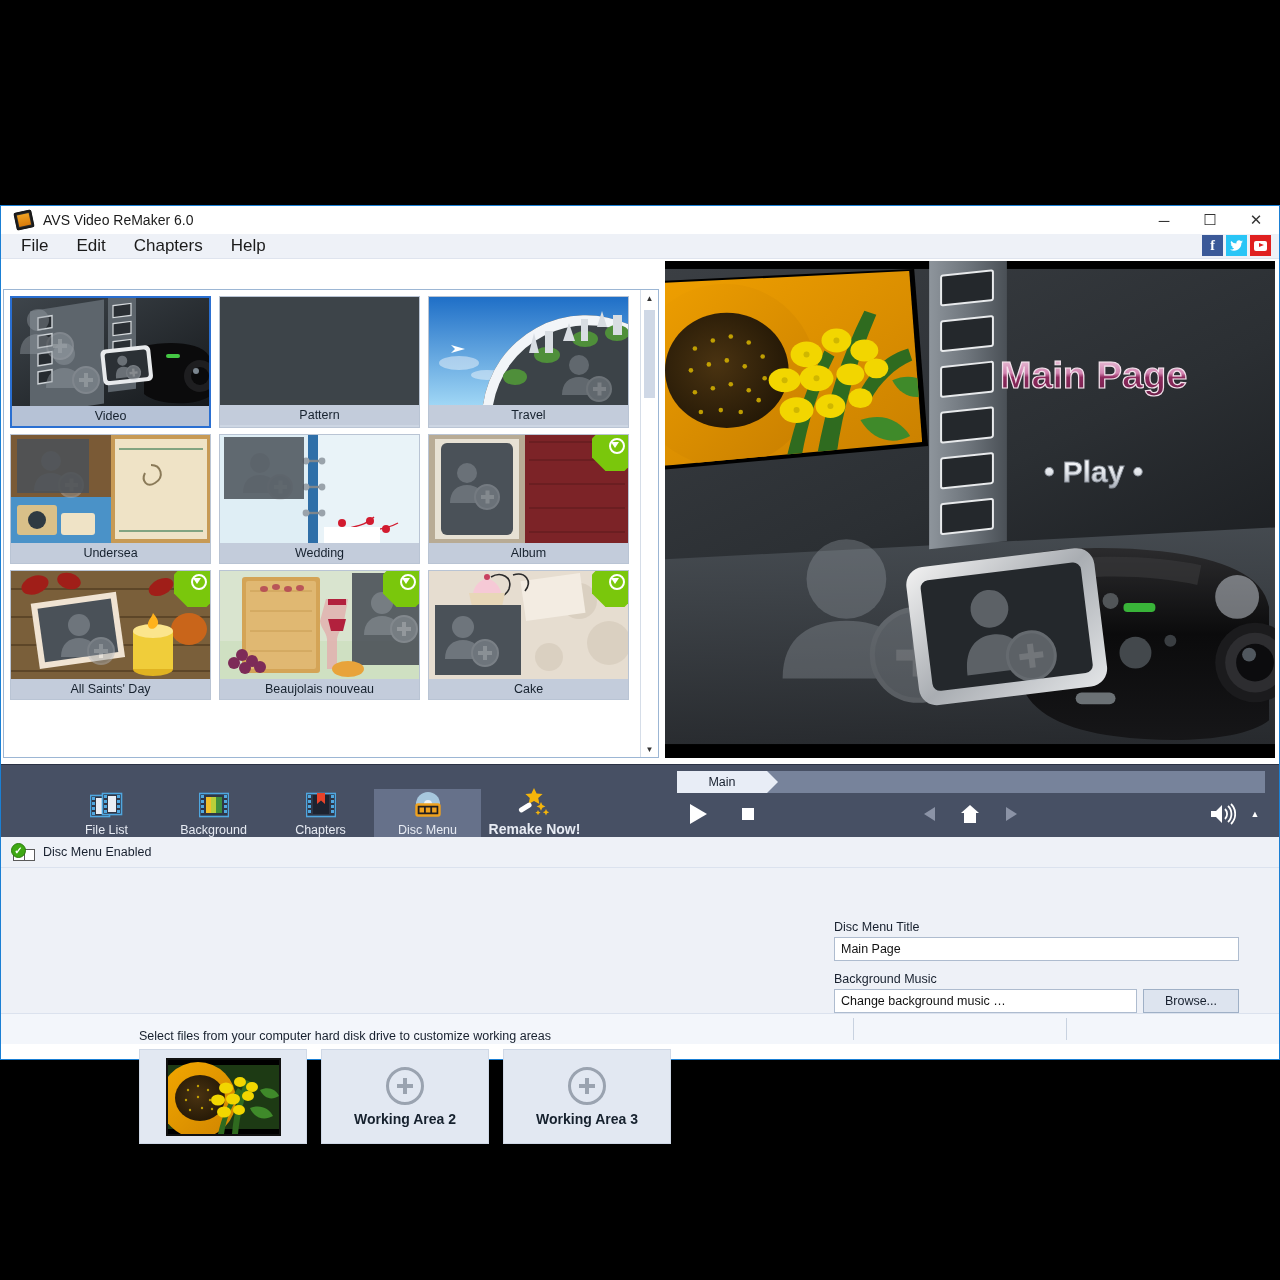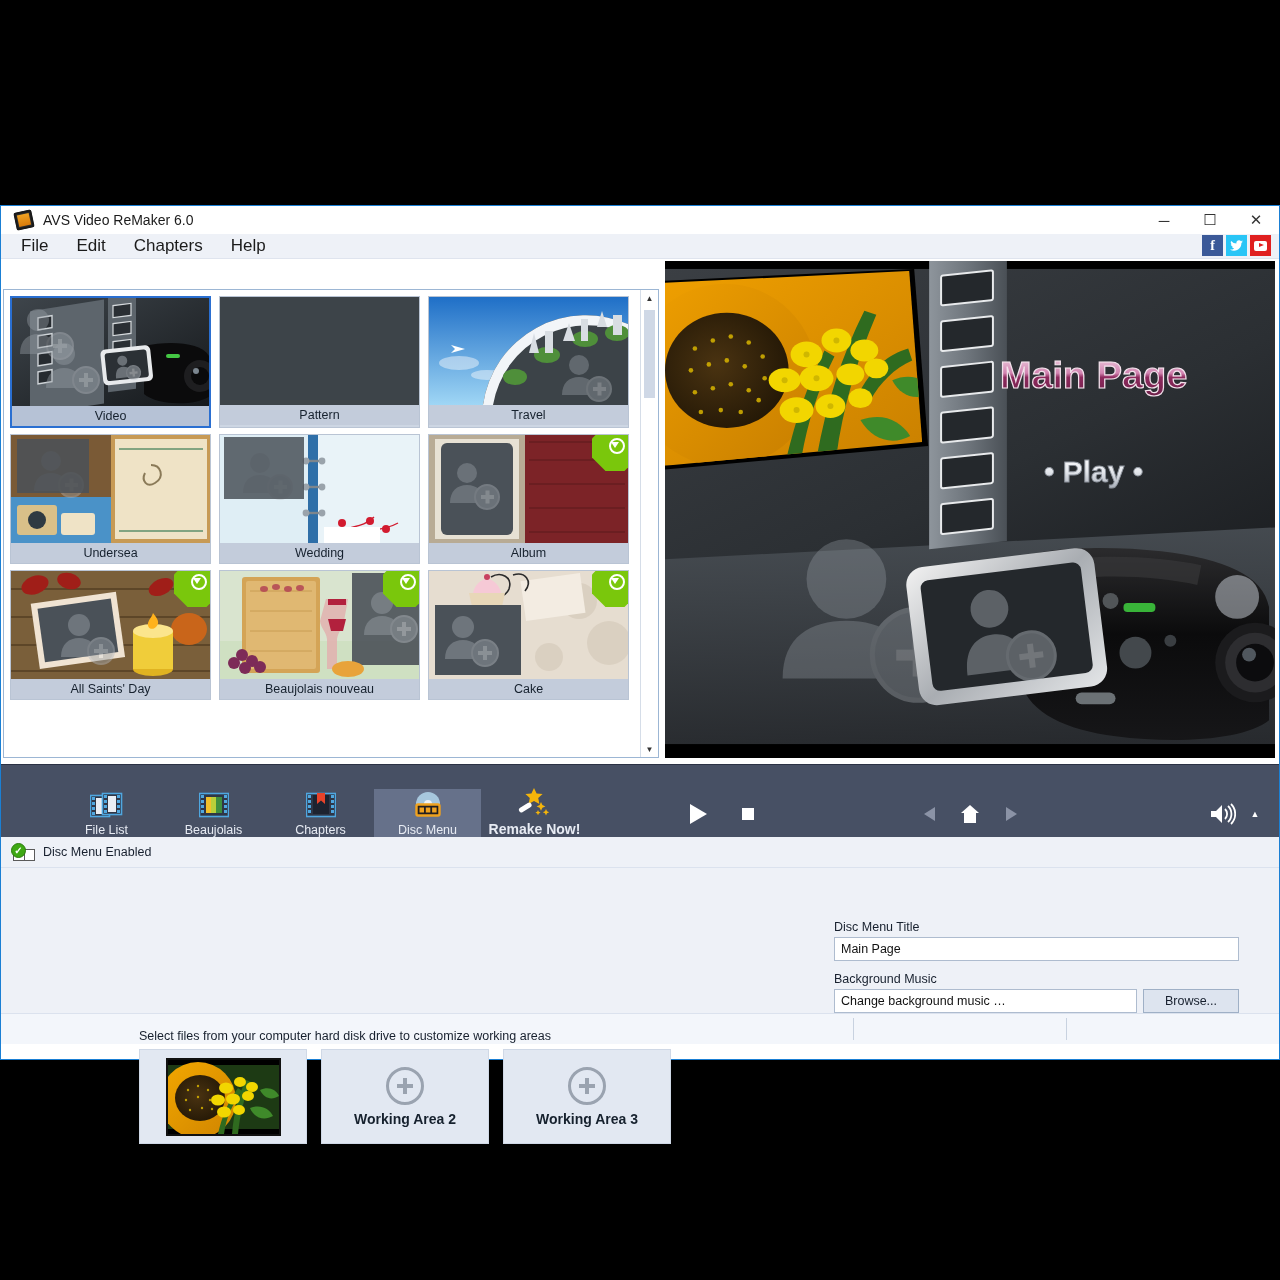--- a/index.html
+++ b/index.html
@@ -710,21 +710,21 @@
             <rect x="25" y="4" width="3" height="3"></rect>
                 <rect x="25" y="9" width="3" height="3"></rect>
                 <rect x="25" y="14" width="3" height="3"></rect>
                 <rect x="25" y="19" width="3" height="3"></rect>
               </g>
             <rect x="7" y="6" width="5" height="16" fill="#f2c02a"></rect>
             <rect x="12" y="6" width="5" height="16" fill="#b9cf3a"></rect>
             <rect x="17" y="6" width="6" height="16" fill="#3f8f3f"></rect>
           </svg>
         </div>
-        <div class="lbl">Beaujolais</div>
+        <div class="lbl">Background</div>
       </div>
 
       <div class="tool">
         <div class="ic">
           <svg width="30" height="28" viewBox="0 0 30 28">
             <rect x="0.5" y="2.5" width="29" height="23" fill="#2f3646" stroke="#4fa7e0" stroke-width="1.6"></rect>
             <g fill="#4fa7e0">
                 <rect x="2" y="4" width="3" height="3"></rect>
                 <rect x="2" y="9" width="3" height="3"></rect>
                 <rect x="2" y="14" width="3" height="3"></rect>
@@ -765,20 +765,23 @@
             <path d="M24,15 l1.4,3 3,1.4 -3,1.4 -1.4,3 -1.4,-3 -3,-1.4 3,-1.4 Z" fill="#f5b50a"></path>
             <path d="M29,22 l1,2.2 2.2,1 -2.2,1 -1,2.2 -1,-2.2 -2.2,-1 2.2,-1 Z" fill="#f5b50a"></path>
             <path d="M21,23 l0.8,1.8 1.8,0.8 -1.8,0.8 -0.8,1.8 -0.8,-1.8 -1.8,-0.8 1.8,-0.8 Z" fill="#f5b50a"></path>
           </svg>
         </div>
         <div class="lbl">Remake Now!</div>
       </div>
     </div>
 
     <div class="player">
+      <div class="breadcrumb">
+        <div class="crumb">Main</div>
+      </div>
       <div class="pctrls">
         <div class="pbtn" style="left:22px;top:0;width:30px;height:30px;">
           <svg width="20" height="22" viewBox="0 0 20 22">
               <polygon points="2,1 19,11 2,21" fill="#fff"></polygon>
             </svg>
         </div>
         <div class="pbtn" style="left:72px;top:0;width:30px;height:30px;">
           <svg width="14" height="14" viewBox="0 0 14 14">
               <rect x="1" y="1" width="12" height="12" fill="#fff"></rect>
             </svg>

